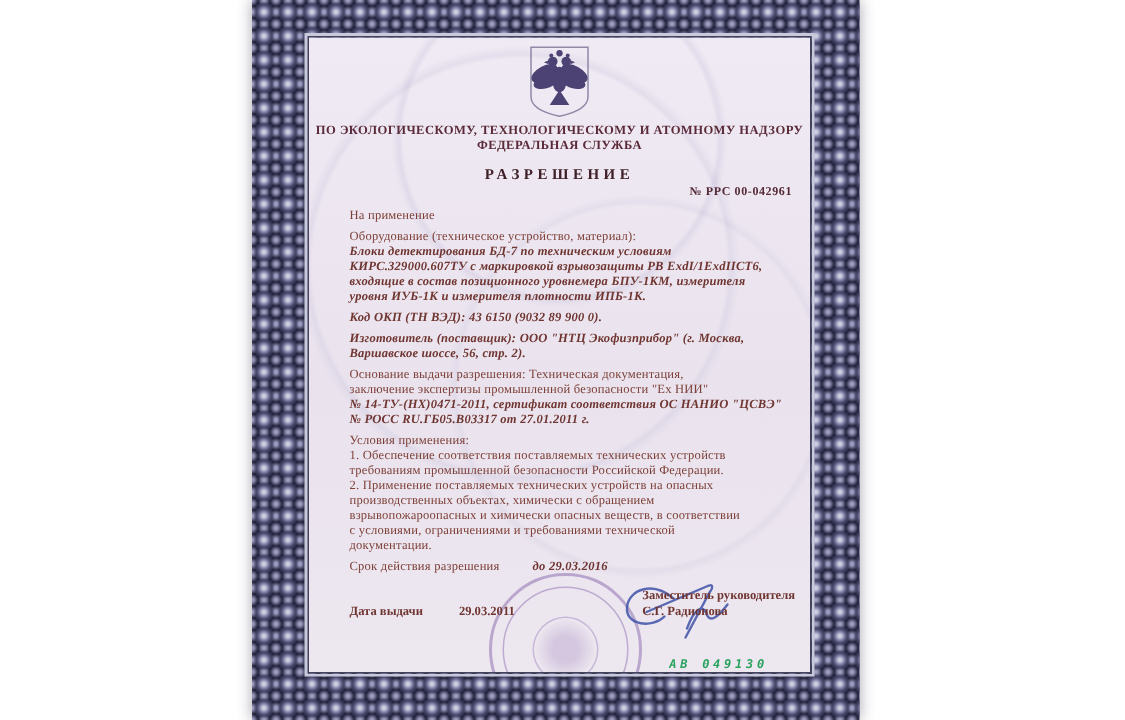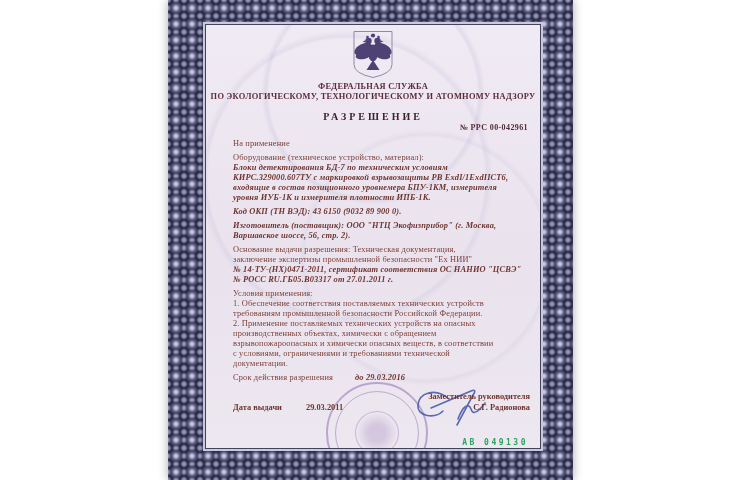--- a/index.html
+++ b/index.html
@@ -54,42 +54,42 @@
   .b{font-weight:bold;color:#6f3530;font-style:italic;}
   .validity{margin-top:1px;}
   .validity .date{margin-left:22px;}
   
   .issue-line{
     position:absolute;left:27px;top:378px;
     color:#6f3530;font-weight:bold;font-size:8.4px;
   }
   .issue-line .date{margin-left:24px;}
   .signer{
-    position:absolute;right:10px;top:367px;text-align:right;
+    position:absolute;right:10px;top:367px;
     color:#6f3530;font-weight:bold;font-size:8.4px;line-height:10.5px;
   }
   .stamp{
     position:absolute;left:120px;top:357px;width:98px;height:98px;
     border-radius:50%;border:2px solid rgba(124,88,164,.45);
     filter:blur(.4px);
   }
   .stamp::before{
     content:"";position:absolute;inset:7px;border-radius:50%;
     border:1px solid rgba(124,88,164,.42);
   }
   .stamp::after{
     content:"";position:absolute;inset:27px;border-radius:50%;
     border:1px solid rgba(124,88,164,.32);
     background:radial-gradient(circle, rgba(124,88,164,.22) 28%, rgba(124,88,164,0) 68%);
   }
   .signature{position:absolute;left:205px;top:356px;width:86px;height:52px;}
   .serial{
-    position:absolute;right:12px;bottom:1px;
+    position:absolute;right:28px;bottom:1px;
     font-family:"DejaVu Sans Mono", monospace;
-    font-size:8px;font-weight:bold;letter-spacing:2.5px;color:#2aa35e;
+    font-size:8px;font-weight:bold;letter-spacing:2.5px;color:#2aa35e;font-style:italic;
   }
 </style>
 </head>
 <body>
 
 <div class="cert">
   <div class="paper">
 
     <svg class="crest" viewBox="0 0 46 52">
       <path d="M4 2.5 h38 v33 q0 9 -19 13 q-19 -4 -19 -13 z" fill="none" stroke="#8d89a6" stroke-width="1"></path>
@@ -103,22 +103,22 @@
         <circle cx="27.5" cy="12" r="3.2"></circle>
         <path d="M15.6 11.3 l-3 1.2 3.1 1.3 z"></path>
         <path d="M30.4 11.3 l3 1.2 -3.1 1.3 z"></path>
         <circle cx="23" cy="6.5" r="2.1"></circle>
         <circle cx="17.5" cy="8" r="1.3"></circle>
         <circle cx="28.5" cy="8" r="1.3"></circle>
         <path d="M23 31 l-6.5 10 h13 z"></path>
       </g>
     </svg>
 
+    <div class="agency">ПО ЭКОЛОГИЧЕСКОМУ, ТЕХНОЛОГИЧЕСКОМУ И АТОМНОМУ НАДЗОРУ</div>
     <div class="agency">ФЕДЕРАЛЬНАЯ СЛУЖБА</div>
-    <div class="agency">ПО ЭКОЛОГИЧЕСКОМУ, ТЕХНОЛОГИЧЕСКОМУ И АТОМНОМУ НАДЗОРУ</div>
 
     <div class="doc-title">РАЗРЕШЕНИЕ</div>
     <div class="doc-number">№  РРС 00-042961</div>
 
     <div class="doc-body">
       <p class="para">На применение</p>
 
       <p class="para">
         <span class="ln">Оборудование (техническое устройство, материал):</span>
         <span class="ln b">Блоки детектирования БД-7 по техническим условиям</span>

